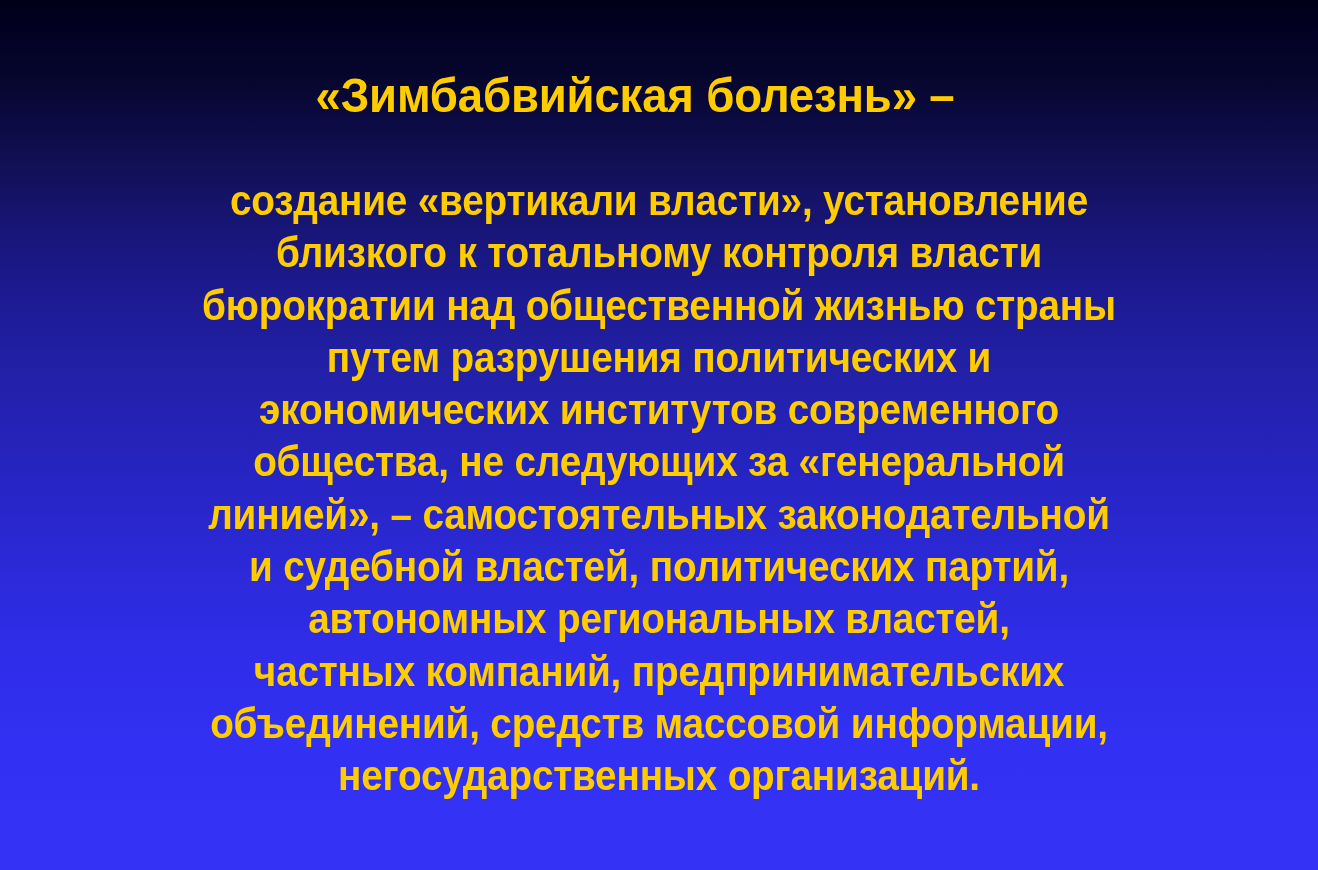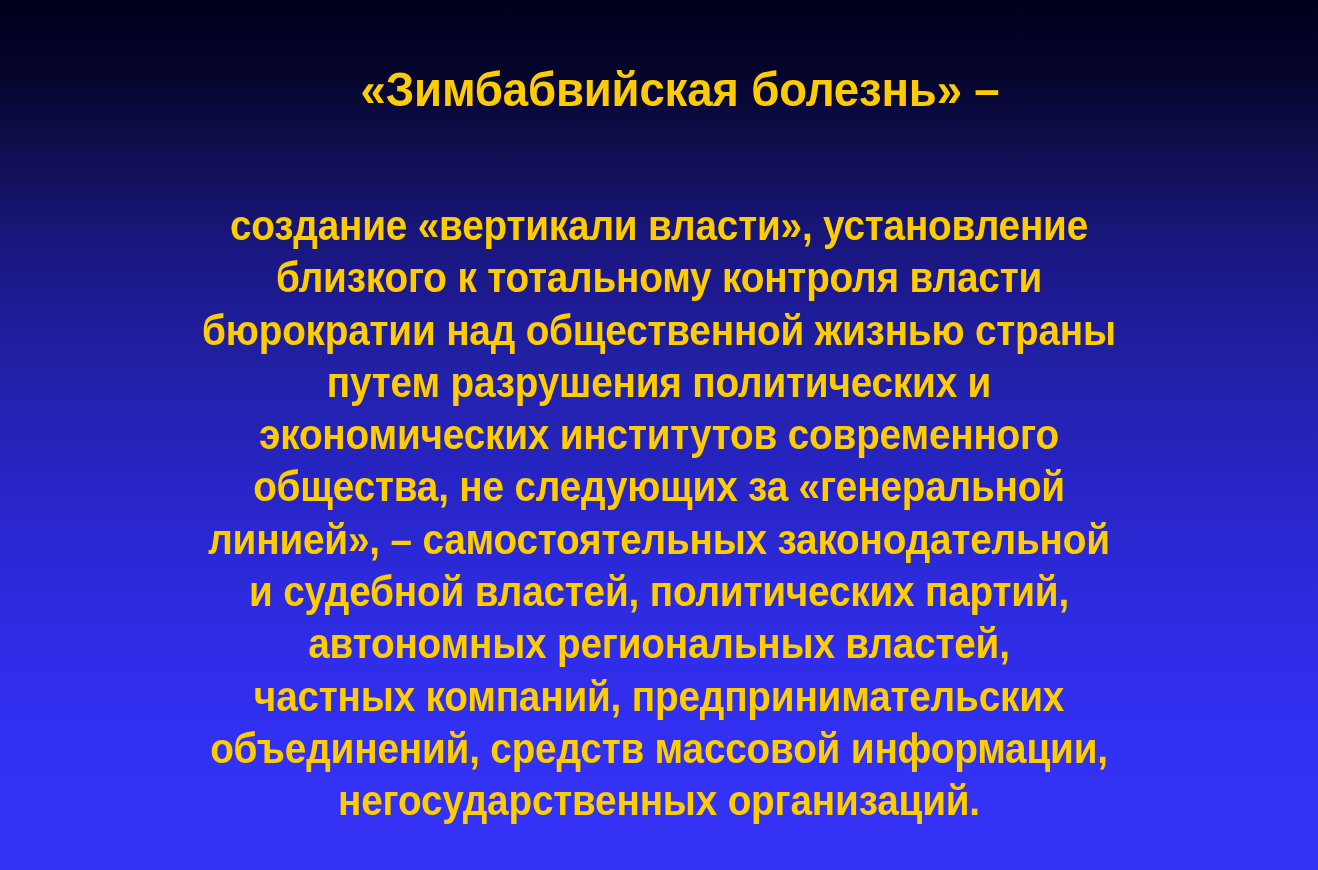--- a/index.html
+++ b/index.html
@@ -44,45 +44,44 @@
     left: 0;
     top: 0;
     width: 1318px;
     height: 870px;
   }
 
   
   #title-block {
     position: absolute;
     left: 0;
-    top: 60px;
+    top: 66px;
     width: 1270px;
     text-align: center;
-    padding-left: 45px;
   }
   #title-text {
     display: block;
     margin: 0;
     color: #ffcc00;
     font-size: 49px;
     line-height: 58px;
     font-weight: bold;
     font-stretch: condensed;
     letter-spacing: -0.2px;
     white-space: nowrap;
     text-align: center;
     transform: scaleX(0.93);
     transform-origin: 50% 50%;
   }
 
   
   #body-block {
     position: absolute;
     left: 0;
-    top: 199px;
+    top: 174px;
     width: 1318px;
     text-align: center;
   }
   .body-line {
     display: block;
     color: #ffcc00;
     font-size: 43px;
     line-height: 52.3px;
     font-weight: bold;
     font-stretch: condensed;

